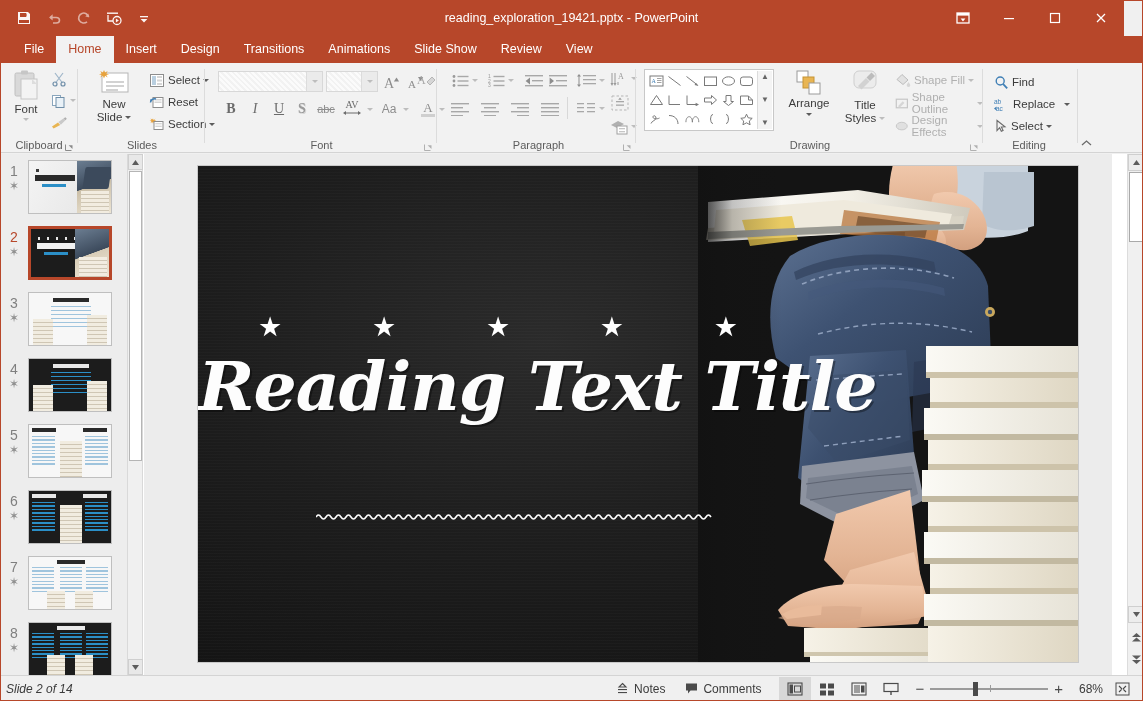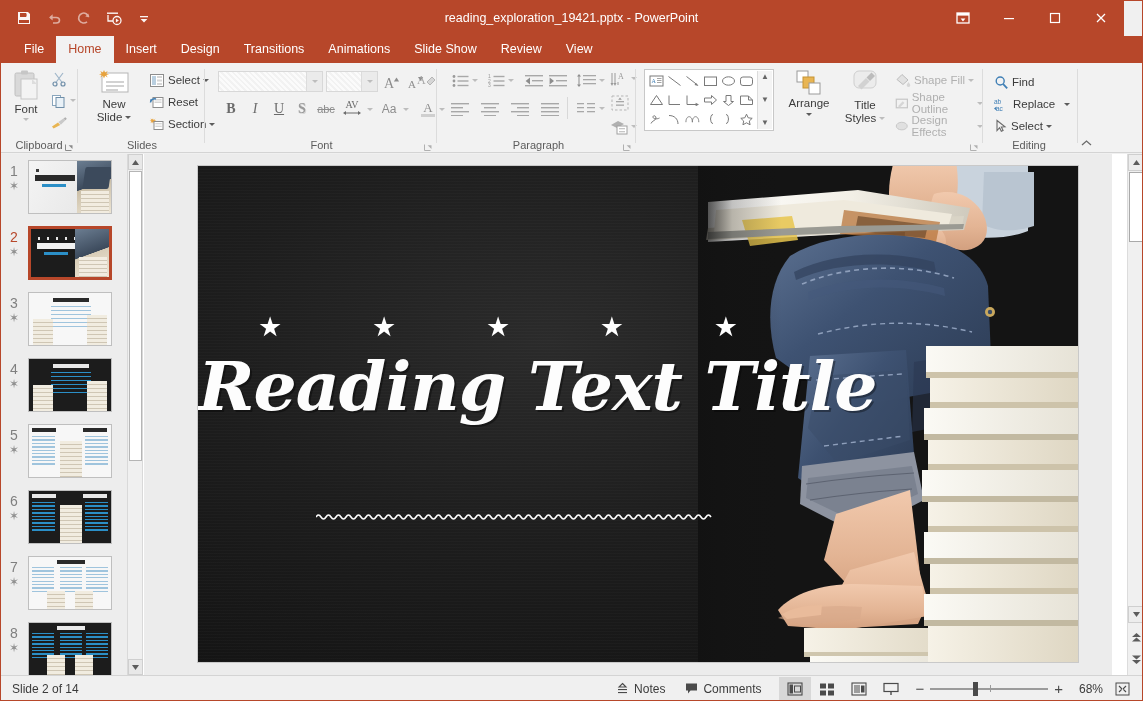--- a/index.html
+++ b/index.html
@@ -188,21 +188,21 @@
   }
   .rsbtn { width:16px;height:17px;display:flex;align-items:center;justify-content:center;background:#ededed;border:1px solid #cfcfcf;}
   .rsthumb { position:absolute; left:1px; top:18px; width:14px; height:70px; background:#fff; border:1px solid #a9a9a9; }
 
   
   .statusbar {
     position:absolute; left:0; bottom:0; width:1143px; height:26px;
     background:#f0f0f0; border-top:1px solid #d4d4d4;
     display:flex; align-items:center; font-size:12px; color:#3b3b3b;
   }
-  .sb-left { margin-left:12px; }
+  .sb-left { margin-left:6px;font-style:italic; }
   .sb-right { margin-left:auto; display:flex; align-items:center; gap:0; height:26px; }
   .sb-item { display:flex; align-items:center; gap:5px; padding:0 10px; height:24px; }
   .view-btns { display:flex; align-items:center; margin-left:8px; }
   .vbtn { width:32px; height:24px; display:flex; align-items:center; justify-content:center; color:#4a4a4a; }
   .vbtn.active { background:#d8d8d8; }
   .zoomwrap { display:flex; align-items:center; gap:6px; padding:0 8px; }
   .slider { position:relative; width:118px; height:16px; display:flex; align-items:center; }
   .slider .track { position:absolute; left:0; right:0; height:2px; background:#9b9b9b; }
   .slider .mid { position:absolute; left:60px; width:1px; height:7px; background:#9b9b9b; }
   .slider .knob { position:absolute; left:43px; width:5px; height:14px; background:#4a4a4a; }
@@ -736,20 +736,21 @@
       </div>
       <div class="smbtn" style="left:258px;top:53px;color:#b0b0b0;">
         <svg width="16" height="15" viewBox="0 0 16 15">
             <ellipse cx="8" cy="7" rx="6.5" ry="4.5" fill="#e0e0e0" stroke="#c2c2c2"></ellipse>
             <path fill="#cfcfcf" d="M2.5 9.5c2 2 9 2 11 0-1.5 2.6-9.5 2.6-11 0z"></path>
           </svg>
         <span>Design Effects</span>
         <span class="caret dim"></span>
       </div>
 
+      <div class="gl">Drawing</div>
       <div class="dlg">
         <svg width="9" height="9" viewBox="0 0 9 9">
             <path fill="none" stroke="#b0b0b0" stroke-width="1" d="M.5 1.5v6h6"></path>
             <path fill="#b0b0b0" d="M3.6 2.2h3.9v3.9z"></path>
           </svg>
       </div>
       <div class="sep"></div>
     </div>
 
     <div class="rgroup" style="left:984px;width:110px;">

